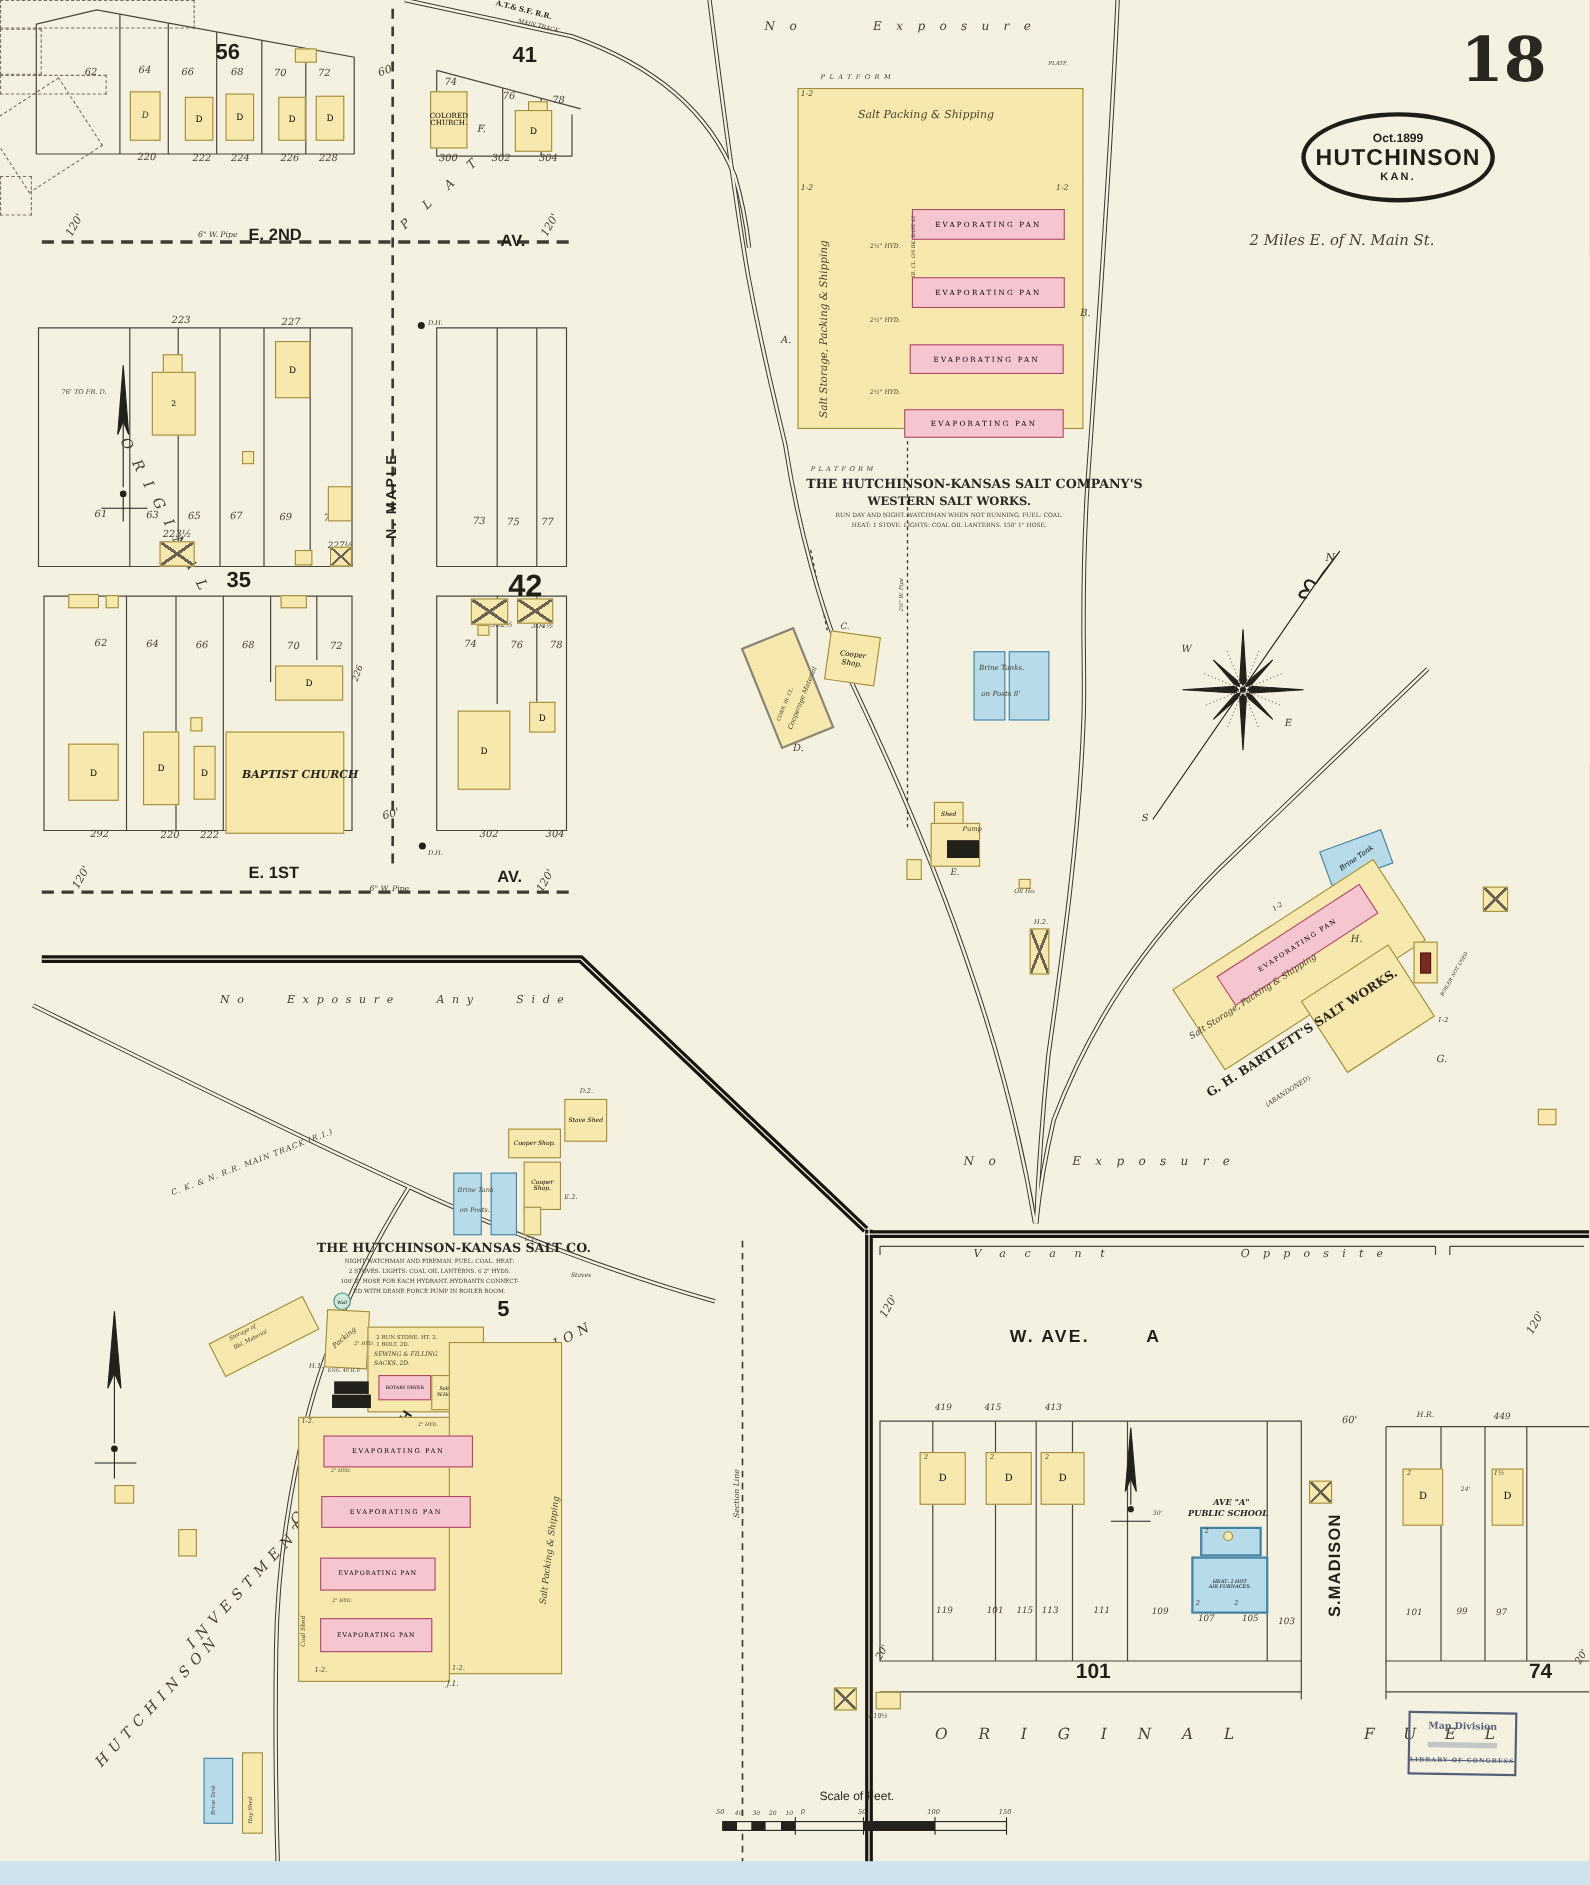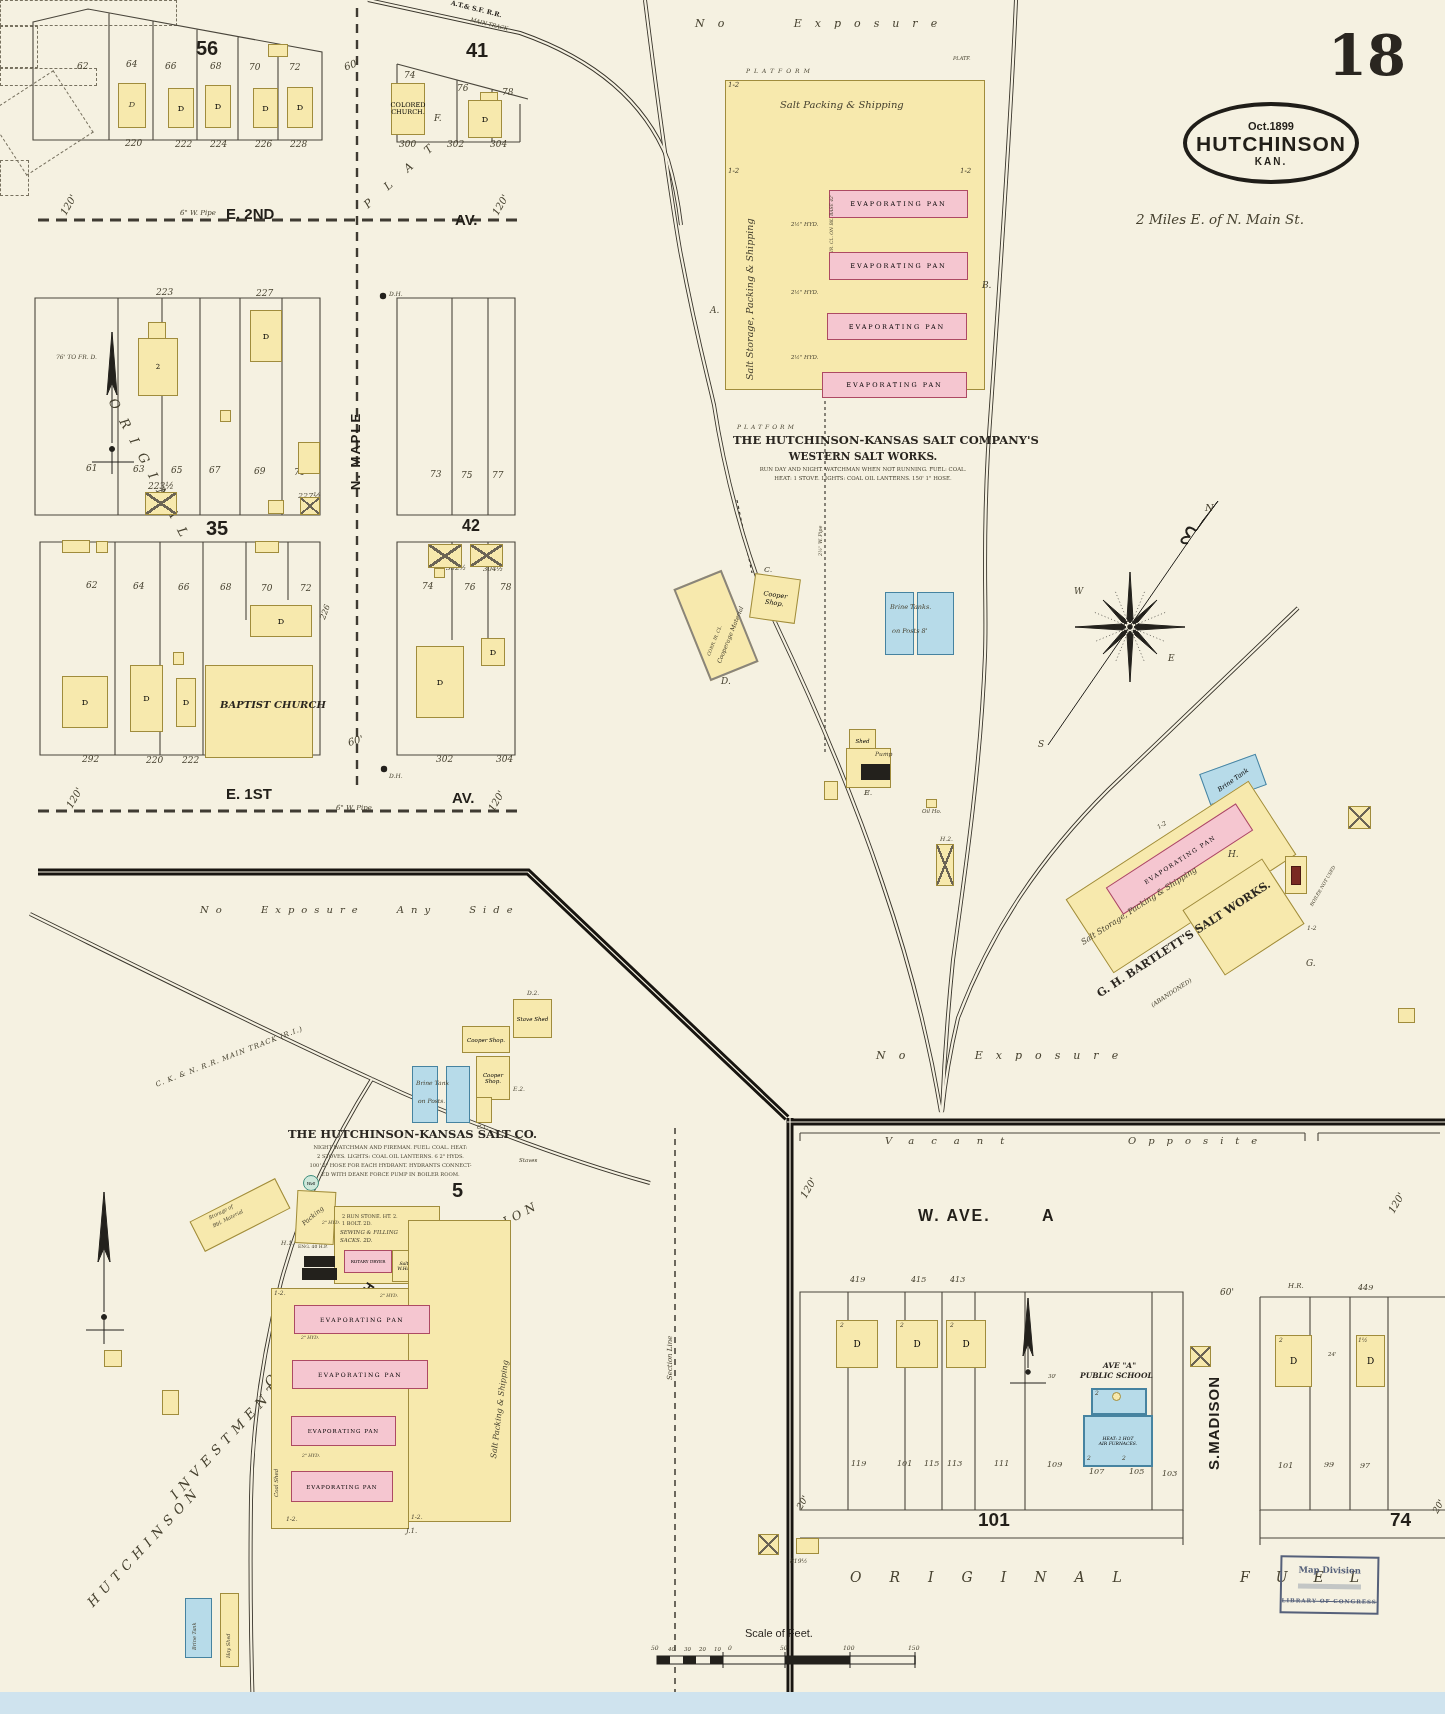--- a/index.html
+++ b/index.html
@@ -204,21 +204,21 @@
 <div class="L" style="left:56px;top:354px;font-size:6px;">76' TO FR. D.</div>
 <div class="L" style="left:86px;top:464px;font-size:9px;">61</div>
 <div class="L" style="left:133px;top:465px;font-size:9px;">63</div>
 <div class="L" style="left:171px;top:466px;font-size:9px;">65</div>
 <div class="L" style="left:209px;top:466px;font-size:9px;">67</div>
 <div class="L" style="left:254px;top:467px;font-size:9px;">69</div>
 <div class="L" style="left:294px;top:468px;font-size:9px;">71</div>
 <div class="L" style="left:148px;top:482px;font-size:9px;">223½</div>
 <div class="L" style="left:298px;top:492px;font-size:8px;">227½</div>
 <div class="L sb" style="left:206px;top:518px;font-size:20px;">35</div>
-<div class="L sb" style="left:462px;top:518px;font-size:16px;">42</div>
+<div class="L sb" style="left:462px;top:518px;font-size:28px;">42</div>
 <div class="L" style="left:118px;top:396px;font-size:13px;letter-spacing:12px;transform:rotate(62deg);transform-origin:0 0;">ORIGINAL</div>
 <div class="L" style="left:86px;top:581px;font-size:9px;">62</div>
 <div class="L" style="left:133px;top:582px;font-size:9px;">64</div>
 <div class="L" style="left:178px;top:583px;font-size:9px;">66</div>
 <div class="L" style="left:220px;top:583px;font-size:9px;">68</div>
 <div class="L" style="left:261px;top:584px;font-size:9px;">70</div>
 <div class="L" style="left:300px;top:584px;font-size:9px;">72</div>
 <div class="L" style="left:82px;top:755px;font-size:9px;">292</div>
 <div class="L" style="left:146px;top:756px;font-size:9px;">220</div>
 <div class="L" style="left:182px;top:756px;font-size:9px;">222</div>
@@ -480,21 +480,21 @@
 <div class="L" style="left:226px;top:1658px;font-size:5px;transform:rotate(-90deg);transform-origin:0 0;">Hay Shed</div>
 <div class="Bx B" style="left:758px;top:1534px;width:21px;height:21px;"></div>
 <div class="B" style="left:796px;top:1538px;width:23px;height:16px;"></div>
 <div class="L" style="left:790px;top:1558px;font-size:6px;">819½</div>
 
 <div class="L sb" style="left:918px;top:1208px;font-size:16px;letter-spacing:2px;">W. AVE.</div>
 <div class="L sb" style="left:1042px;top:1208px;font-size:16px;">A</div>
 <div class="L" style="left:798px;top:1183px;font-size:10px;transform:rotate(-60deg);">120'</div>
 <div class="L" style="left:1386px;top:1198px;font-size:10px;transform:rotate(-60deg);">120'</div>
 <div class="L" style="left:850px;top:1276px;font-size:8px;">419</div>
-<div class="L" style="left:895px;top:1276px;font-size:8px;margin-left:16px;">415</div>
+<div class="L" style="left:895px;top:1276px;font-size:8px;">415</div>
 <div class="L" style="left:950px;top:1276px;font-size:8px;">413</div>
 <div class="B ctr" style="left:836px;top:1320px;width:42px;height:48px;">
       <span style="font-size:9px;">D</span>
     </div>
 <div class="B ctr" style="left:896px;top:1320px;width:42px;height:48px;">
       <span style="font-size:9px;">D</span>
     </div>
 <div class="B ctr" style="left:946px;top:1320px;width:40px;height:48px;">
       <span style="font-size:9px;">D</span>
     </div>

